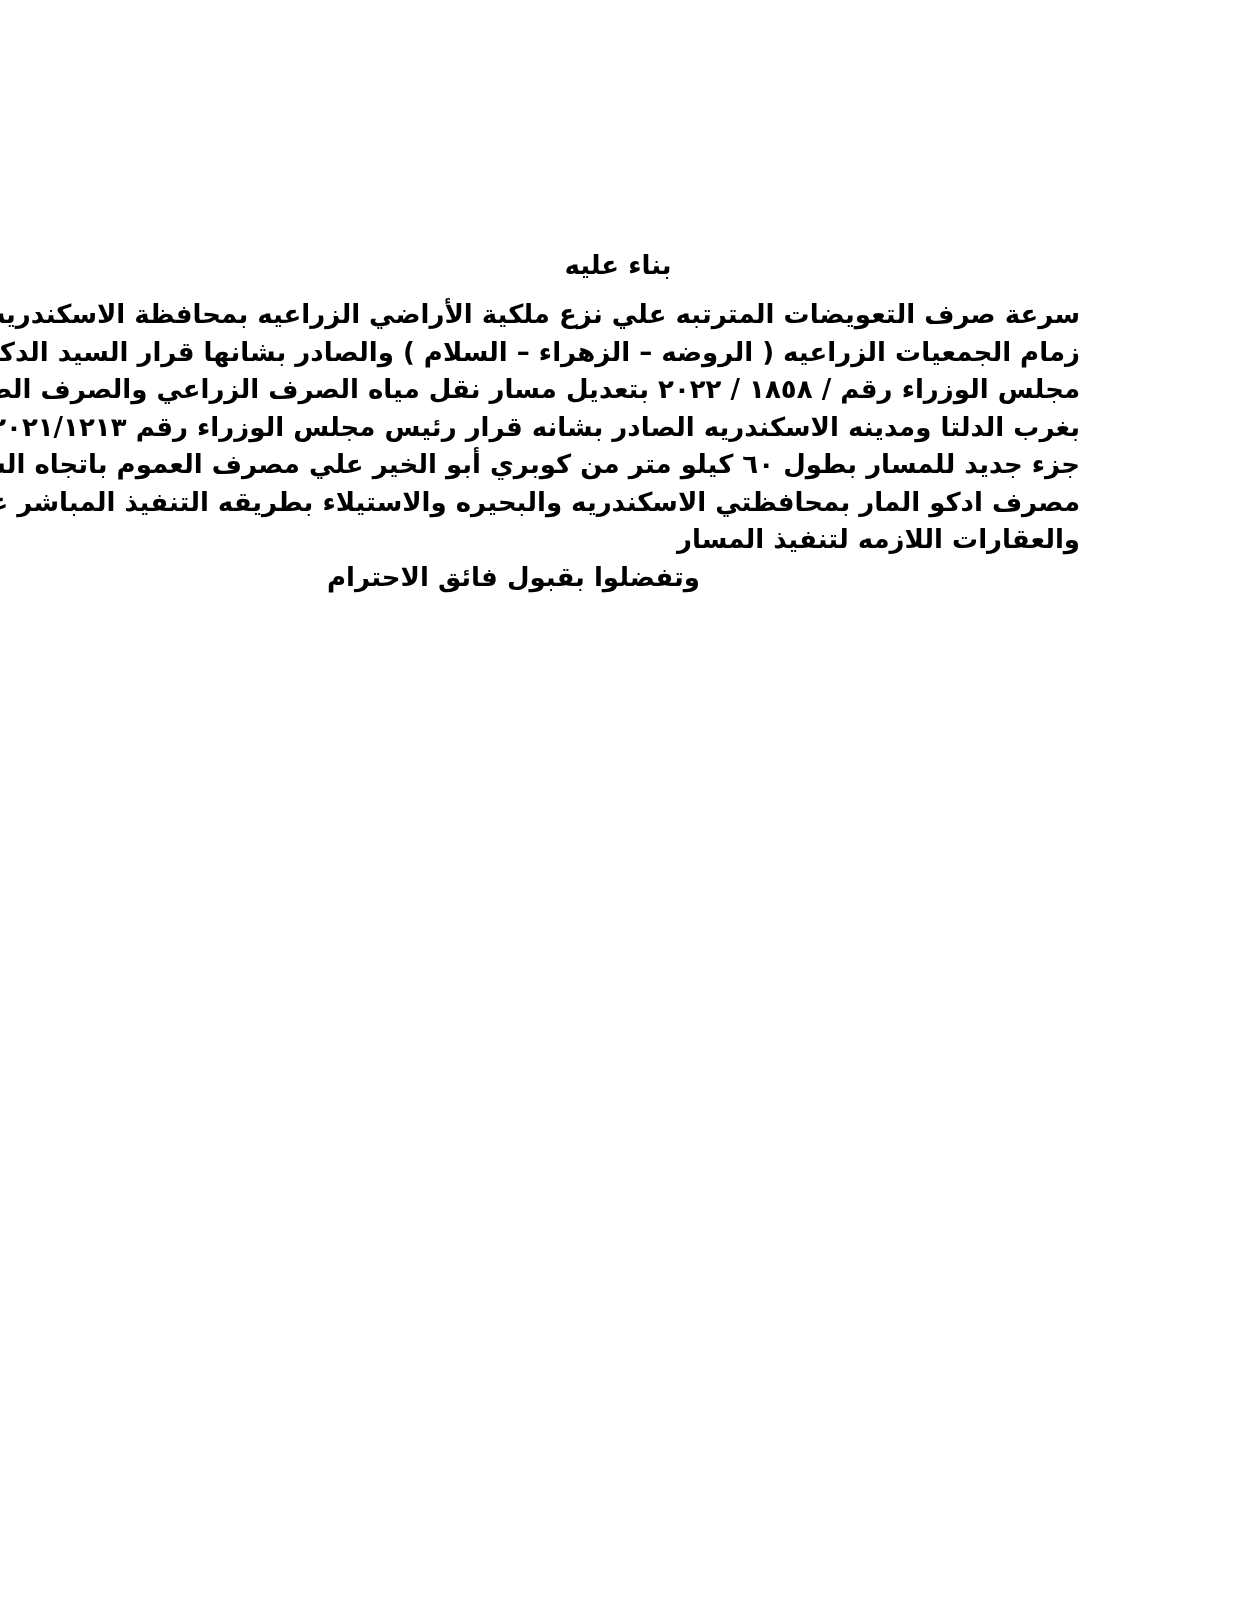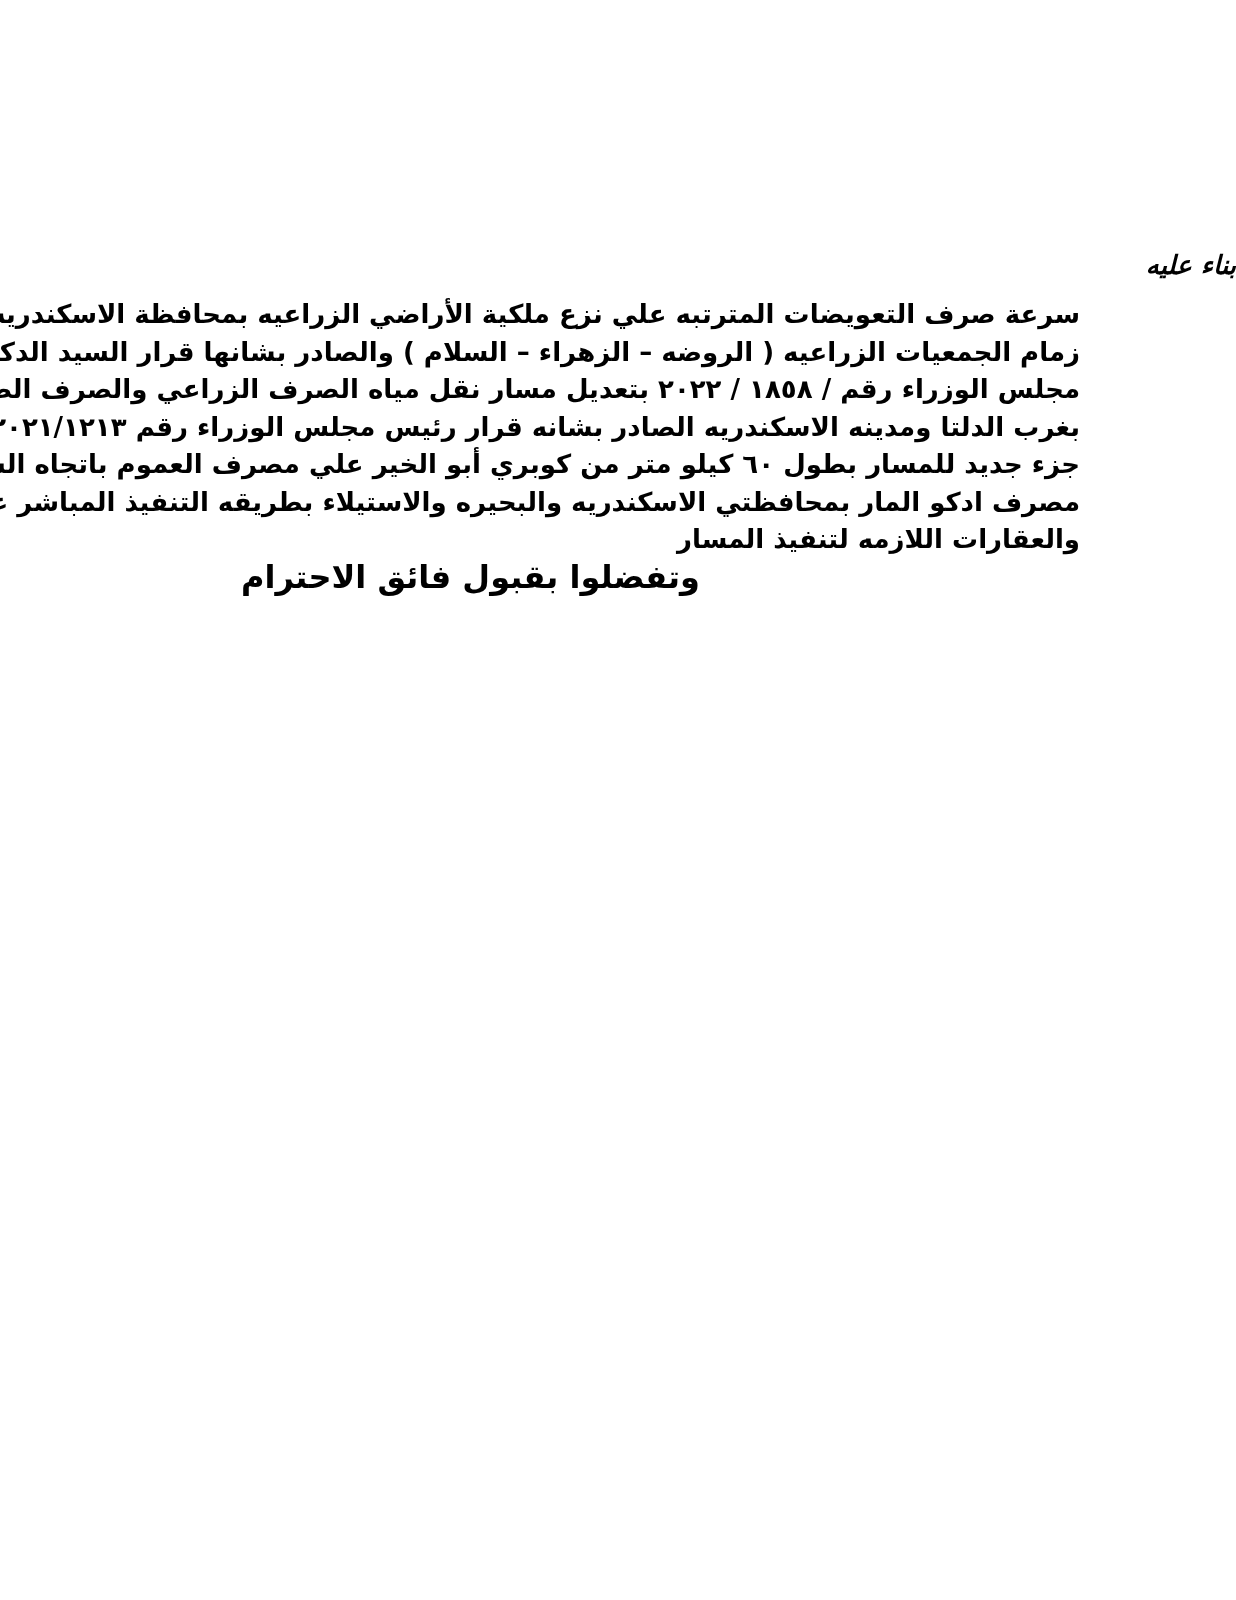--- a/index.html
+++ b/index.html
@@ -16,44 +16,43 @@
     direction: rtl;
     font-family: "DejaVu Sans", sans-serif;
     font-weight: bold;
     color: #000000;
   }
   .heading {
     position: absolute;
     top: 246px;
     left: 0;
     width: 100%;
-    text-align: right;
+    text-align: center;
     font-size: 26px;
     line-height: 38px;
     white-space: nowrap;
-    font-style: italic;
   }
   .para {
     position: absolute;
     top: 296px;
     right: 156px;
     text-align: right;
     font-size: 26px;
     line-height: 37.5px;
   }
   .para .line {
     white-space: nowrap;
     height: 37.5px;
   }
   .closing {
     position: absolute;
     top: 559px;
     right: 536px;
     text-align: left;
-    font-size: 32px;
+    font-size: 26px;
     line-height: 37.5px;
     white-space: nowrap;
   }
 </style>
 </head>
 <body>
 
 <div class="page">
 
   <div class="heading">بناء عليه</div>

